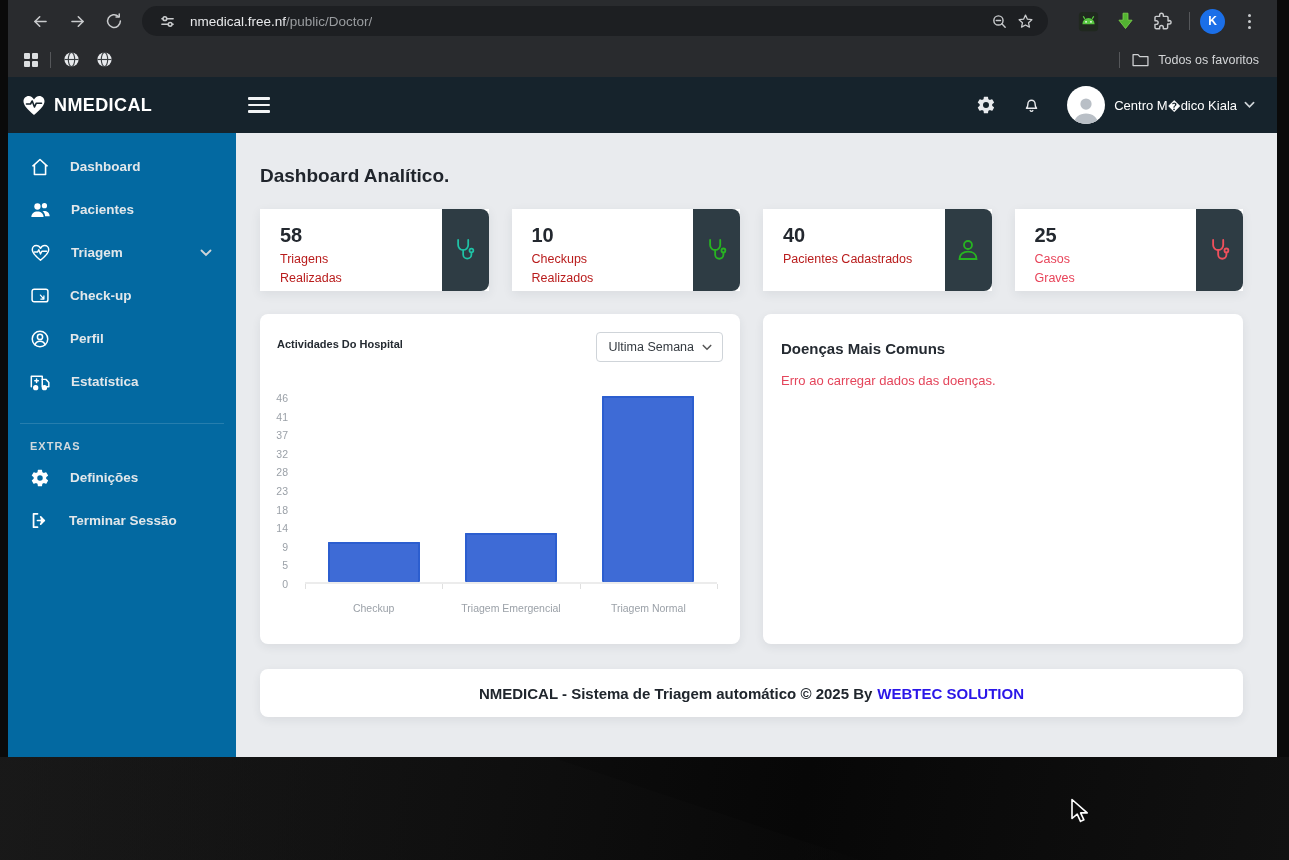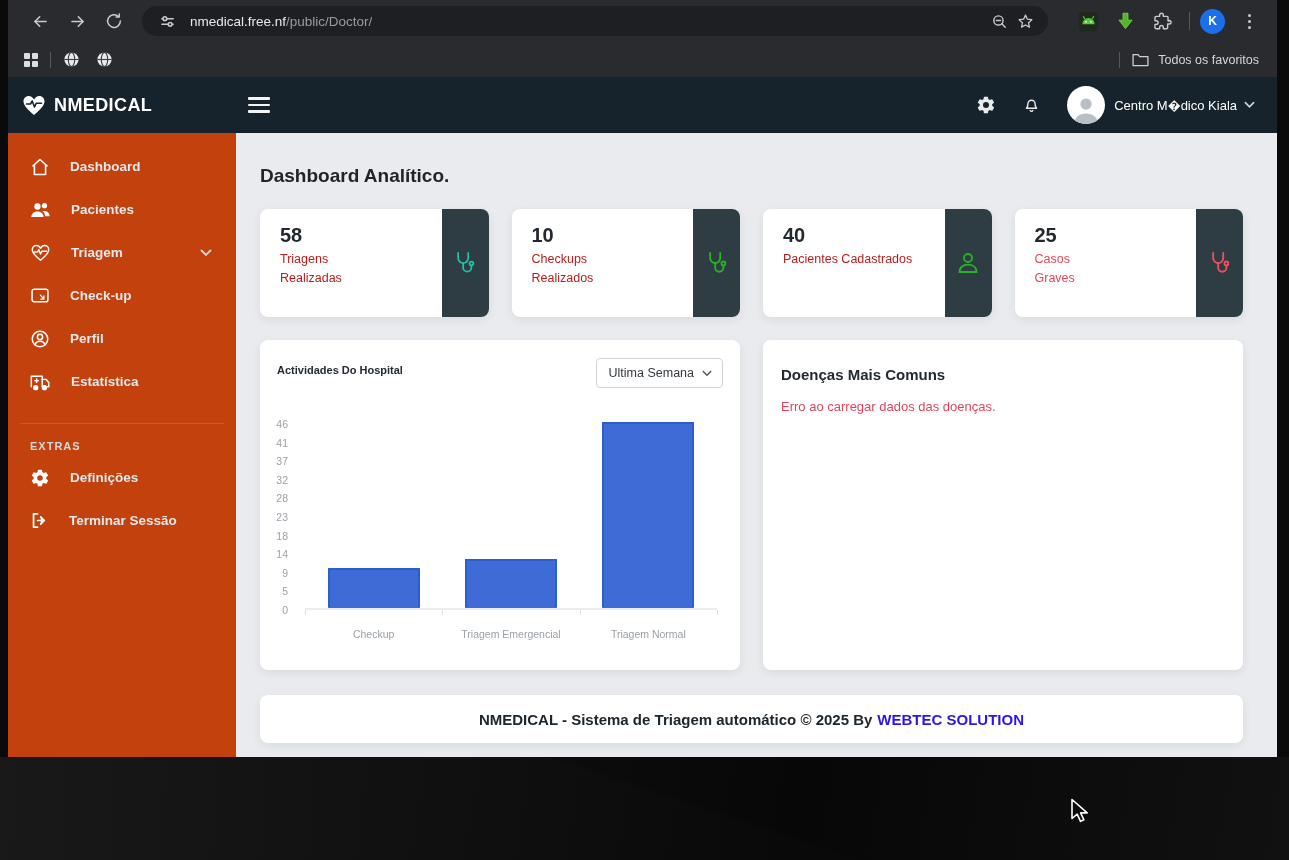--- a/index.html
+++ b/index.html
@@ -54,32 +54,32 @@
   .brand-name{color:#fff;font-size:18px;font-weight:800;letter-spacing:.4px;}
   .hamburger{margin-left:12px;width:22px;display:flex;flex-direction:column;gap:4px;cursor:pointer;}
   .hamburger i{height:2.5px;background:#f2f4f5;border-radius:1px;display:block;}
   .hdr-right{margin-left:auto;display:flex;align-items:center;padding-right:22px;}
   .hdr-icon{color:#e8eaed;margin-left:26px;display:flex;align-items:center;}
   .hdr-avatar{width:38px;height:38px;border-radius:50%;background:#fff;margin-left:26px;
     display:flex;align-items:flex-end;justify-content:center;overflow:hidden;}
   .hdr-user{color:#fff;font-size:13px;font-weight:400;margin-left:9px;}
   .hdr-chevron{margin-left:7px;color:#cfd4d8;}
 
-  .sidebar{position:absolute;left:0;top:56px;width:228px;bottom:0;background:#c2410c;padding-top:12px;}
+  .sidebar{position:absolute;left:0;top:56px;width:228px;bottom:0;background:#0369a1;padding-top:12px;}
   .nav-item{height:43px;display:flex;align-items:center;padding-left:22px;gap:20px;color:#e2e7ea;cursor:pointer;}
   .nav-item .lbl{font-size:13.5px;font-weight:600;}
   .nav-item .chev{margin-left:auto;margin-right:24px;color:#cfd4d8;}
   .side-divider{border-top:1px solid rgba(255,255,255,.14);margin:20px 12px 16px;}
   .extras-title{padding-left:22px;font-size:11px;font-weight:700;letter-spacing:1px;color:#d2d9dd;margin-bottom:4px;}
 
   .content{position:absolute;left:228px;top:56px;right:0;bottom:0;padding:32px 34px 0 24px;overflow:hidden;}
   .page-title{font-size:19px;font-weight:800;color:#20252c;}
 
   .stats{display:flex;gap:23px;margin-top:22px;}
-  .stat-card{flex:1;height:108px;background:#fff;border-radius:8px;position:relative;
+  .stat-card{flex:1;height:82px;background:#fff;border-radius:0;position:relative;
     box-shadow:0 3px 10px rgba(40,50,60,.08);padding:15px 60px 0 20px;}
   .stat-value{font-size:20px;font-weight:800;color:#23282f;}
   .stat-label{font-size:12.5px;color:#b91c1c;line-height:1.55;margin-top:3px;}
   .stat-card.danger .stat-label{color:#e8445a;}
   .stat-panel{position:absolute;right:0;top:0;bottom:0;width:47px;background:#2e3c44;
     border-radius:0 8px 8px 0;display:flex;align-items:center;justify-content:center;}
 
   .row2{display:flex;gap:23px;margin-top:23px;height:330px;}
   .card{background:#fff;border-radius:8px;box-shadow:0 3px 10px rgba(40,50,60,.08);}
   .chart-card{width:480px;position:relative;flex:0 0 auto;}

